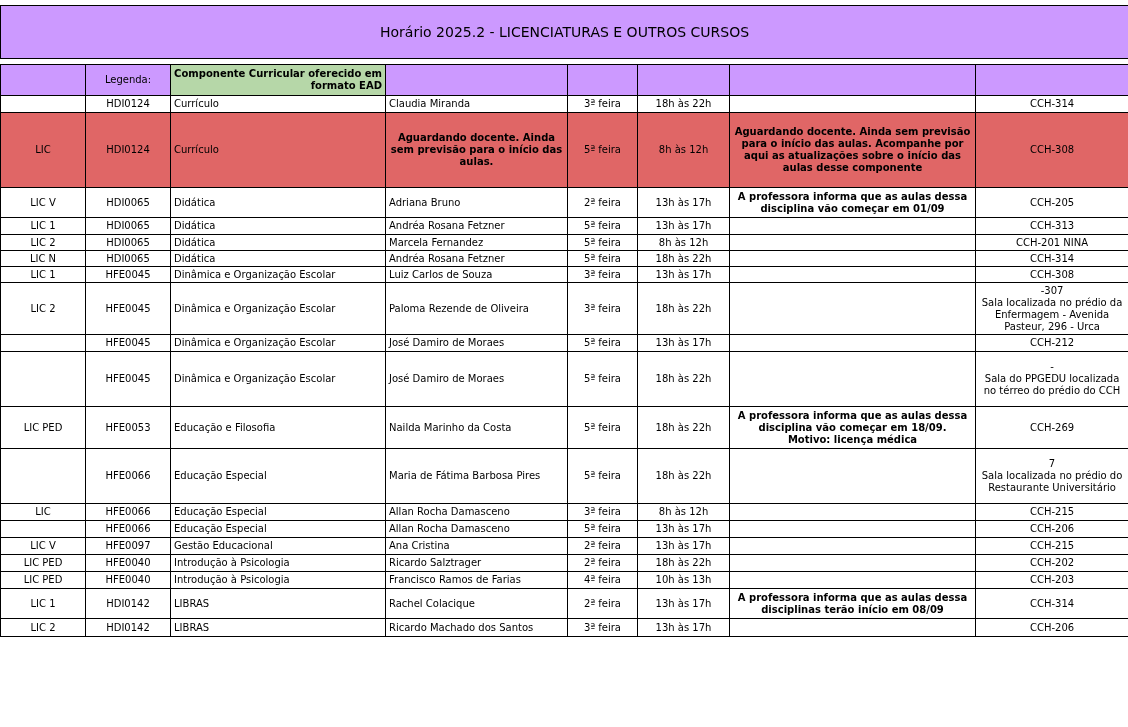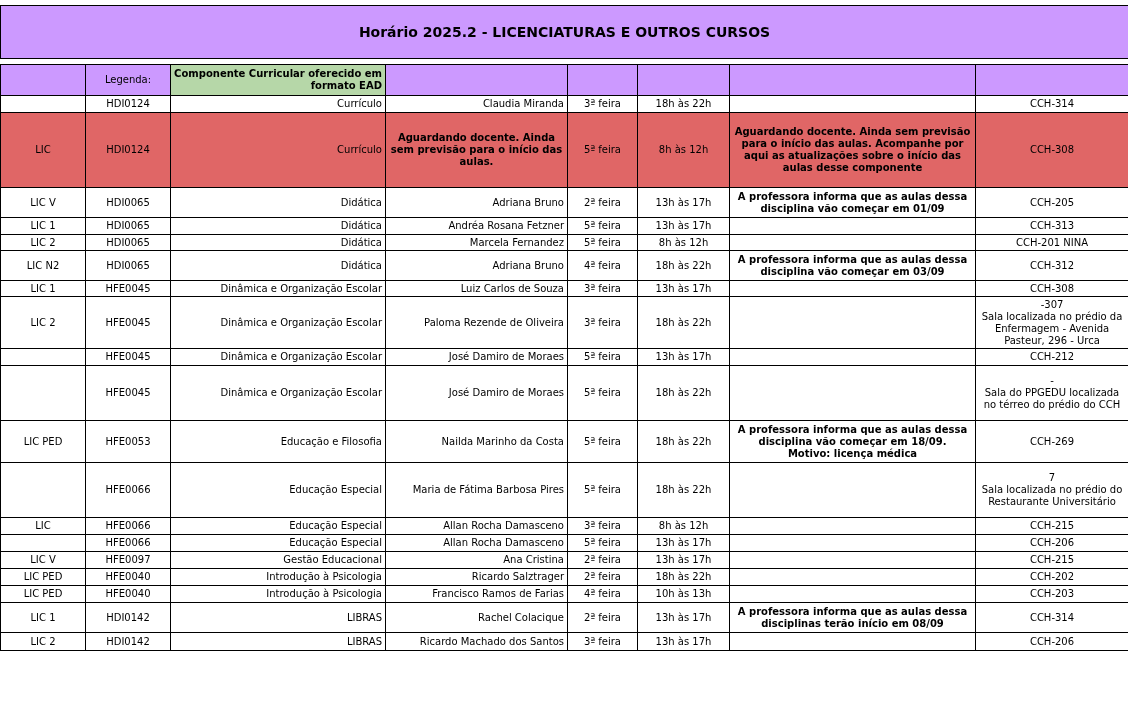--- a/index.html
+++ b/index.html
@@ -1,29 +1,29 @@
 <!DOCTYPE html>
 <html style="--purple: #CC99FF; --green: #B6D7A8; --red: #E06666;"><head>
 <meta charset="utf-8">
 <style>
   html,body{margin:0;padding:0;background:#fff;}
   body{width:1128px;height:727px;overflow:hidden;font-family:"DejaVu Sans","Liberation Sans",sans-serif;}
   table{border-collapse:collapse;table-layout:fixed;width:1128px;margin-top:5px;}
   td,th{border:1px solid #000;padding:1px 3px;font-size:10px;line-height:1.2;vertical-align:middle;overflow:hidden;white-space:pre-line;word-wrap:break-word;}
-  .title-row td{background:var(--purple);font-size:14px;font-weight:bold;text-align:center;height:50px;}
+  .title-row td{background:var(--purple);font-size:14px;font-weight:normal;text-align:center;height:50px;}
   .gap-row td{border-left:none;border-right:none;background:#fff;height:5px;padding:0;}
   .legend-row td{background:var(--purple);height:28px;}
   .legend-label{font-weight:normal;text-align:center;}
   .ead{background:var(--green)!important;font-weight:bold;text-align:right;}
   .header-row th{background:var(--purple);font-weight:bold;text-align:center;height:36px;}
   .header-row th.h-left{text-align:left;}
   tbody td{background:#fff;}
   tr.alert td{background:var(--red);}
   .c-center{text-align:center;}
-  .c-left{text-align:right;}
+  .c-left{text-align:left;}
   .bold{font-weight:bold;}
   td.info{font-weight:bold;text-align:center;}
 </style>
 </head>
 <body>
 
 <table>
   <colgroup>
     <col style="width:85px">
       <col style="width:85px">
@@ -96,29 +96,29 @@
       <tr style="height: 16px;">
         <td class="c-center">LIC 2</td>
         <td class="c-center">HDI0065</td>
         <td class="c-left">Didática</td>
         <td class="c-left">Marcela Fernandez</td>
         <td class="c-center">5ª feira</td>
         <td class="c-center">8h às 12h</td>
         <td class="info"></td>
         <td class="c-center">CCH-201 NINA</td>
       </tr>
-      <tr style="height: 30px;">
-        <td class="c-center">LIC N2</td>
-        <td class="c-center">HDI0065</td>
-        <td class="c-left">Didática</td>
-        <td class="c-left">Adriana Bruno</td>
-        <td class="c-center">4ª feira</td>
-        <td class="c-center">18h às 22h</td>
-        <td class="info">A professora informa que as aulas dessa disciplina vão começar em 03/09</td>
-        <td class="c-center">CCH-312</td>
+      <tr style="height: 16px;">
+        <td class="c-center">LIC N</td>
+        <td class="c-center">HDI0065</td>
+        <td class="c-left">Didática</td>
+        <td class="c-left">Andréa Rosana Fetzner</td>
+        <td class="c-center">5ª feira</td>
+        <td class="c-center">18h às 22h</td>
+        <td class="info"></td>
+        <td class="c-center">CCH-314</td>
       </tr>
       <tr style="height: 16px;">
         <td class="c-center">LIC 1</td>
         <td class="c-center">HFE0045</td>
         <td class="c-left">Dinâmica e Organização Escolar</td>
         <td class="c-left">Luiz Carlos de Souza</td>
         <td class="c-center">3ª feira</td>
         <td class="c-center">13h às 17h</td>
         <td class="info"></td>
         <td class="c-center">CCH-308</td>

